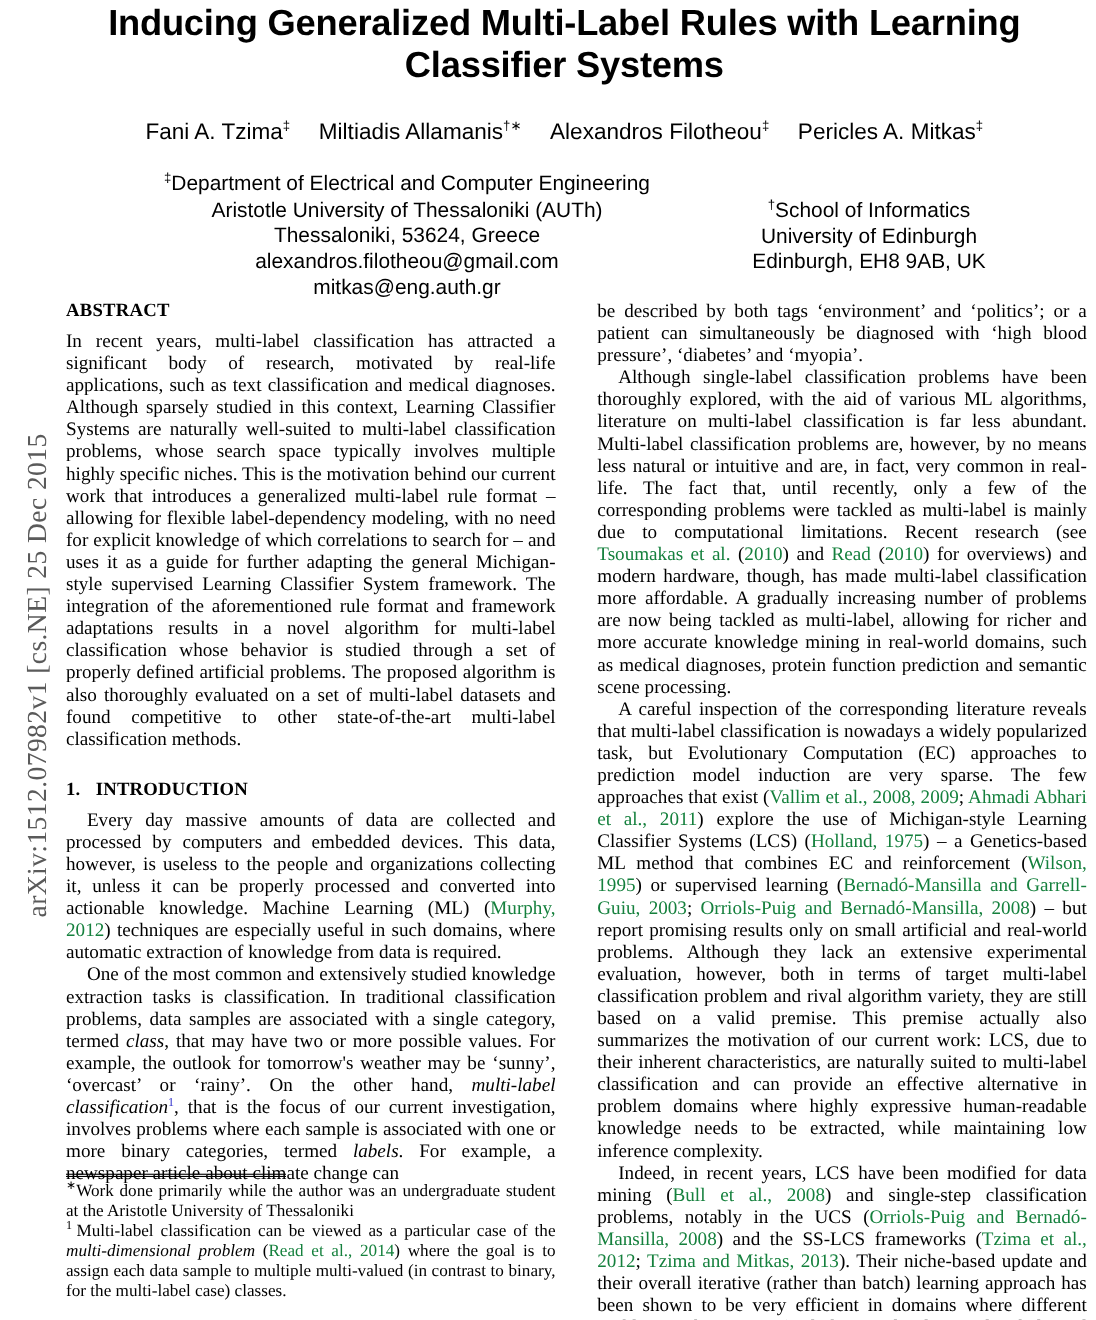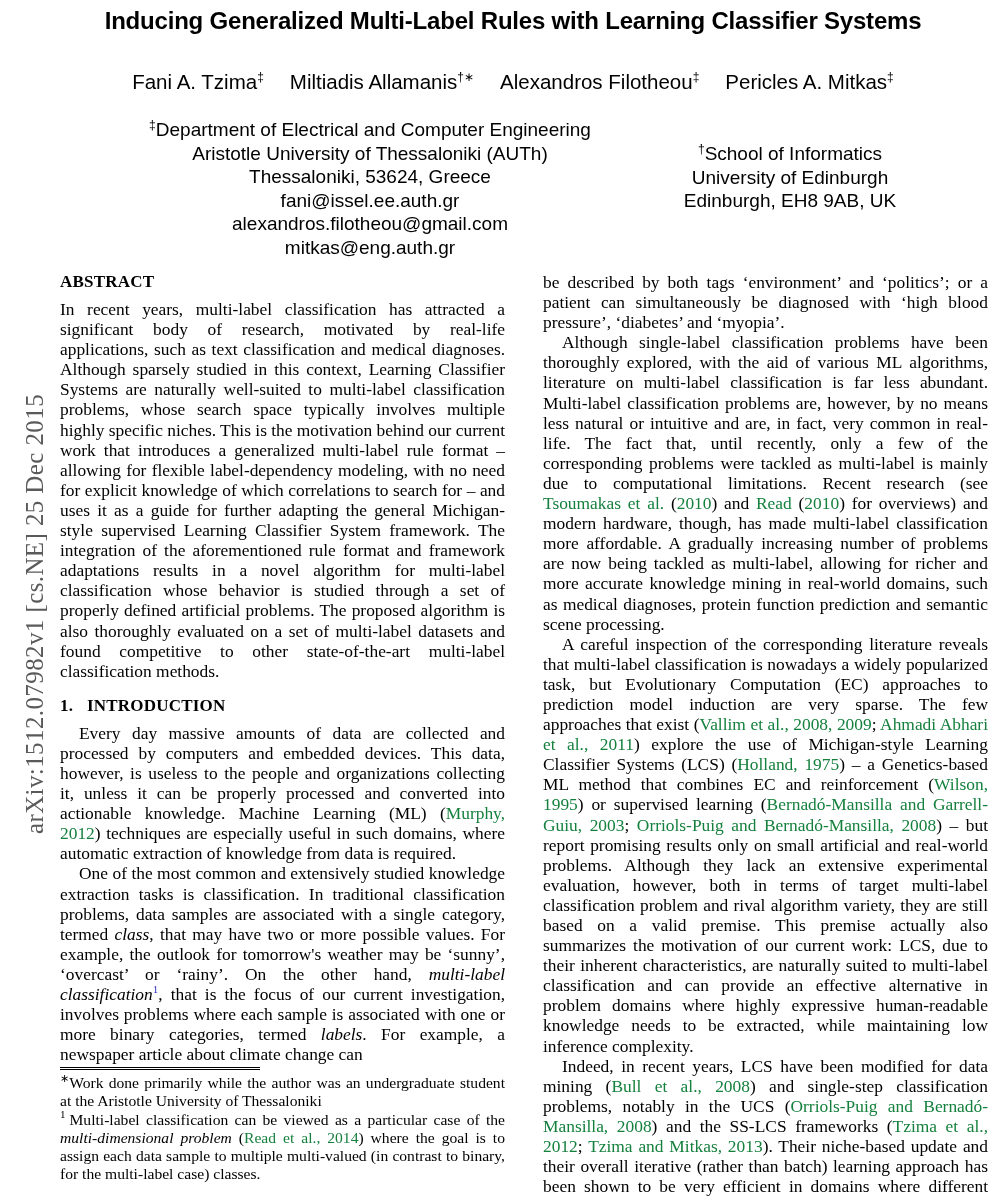--- a/index.html
+++ b/index.html
@@ -48,21 +48,21 @@
     height: 1200px;
   }
 
   
   #title-block {
     padding-top: 2px;
   }
   #paper-title {
     font-family: "Liberation Sans", sans-serif;
     font-weight: bold;
-    font-size: 24px;
+    font-size: 33px;
     line-height: 38px;
     text-align: center;
     letter-spacing: -0.2px;
     margin: 0 auto;
     width: 880px;
   }
 
   
   #author-row {
     margin-top: 30px;
@@ -127,21 +127,21 @@
     font-weight: bold;
     font-size: 17px;
     margin: 0 0 7px 0;
     letter-spacing: 0.2px;
   }
   h2.section-head .secnum {
     display: inline-block;
     min-width: 27px;
   }
   h2.numbered {
-    margin-top: 15px;
+    margin-top: 27px;
   }
 
   p.body {
     font-family: "Liberation Serif", serif;
     font-size: 17.4px;
     line-height: 20.1px;
     text-align: justify;
     text-justify: inter-word;
     margin: 0;
     hyphens: manual;
@@ -212,21 +212,20 @@
   <div id="author-row">
     <span class="author"><span>Fani A. Tzima</span><span class="sup">‡</span></span><span class="author"><span>Miltiadis Allamanis</span><span class="sup">†∗</span></span><span class="author"><span>Alexandros Filotheou</span><span class="sup">‡</span></span><span class="author"><span>Pericles A. Mitkas</span><span class="sup">‡</span></span>
   </div>
 
   <div id="affil-row">
 
     <div id="affil-left">
       <div><span class="sup">‡</span><span>Department of Electrical and Computer Engineering</span></div>
       <div>Aristotle University of Thessaloniki (AUTh)</div>
       <div>Thessaloniki, 53624, Greece</div>
-      <div>fani@issel.ee.auth.gr</div>
       <div>alexandros.filotheou@gmail.com</div>
       <div>mitkas@eng.auth.gr</div>
     </div>
 
     <div id="affil-right">
       <div><span class="sup">†</span><span>School of Informatics</span></div>
       <div>University of Edinburgh</div>
       <div>Edinburgh, EH8 9AB, UK</div>
     </div>
 

